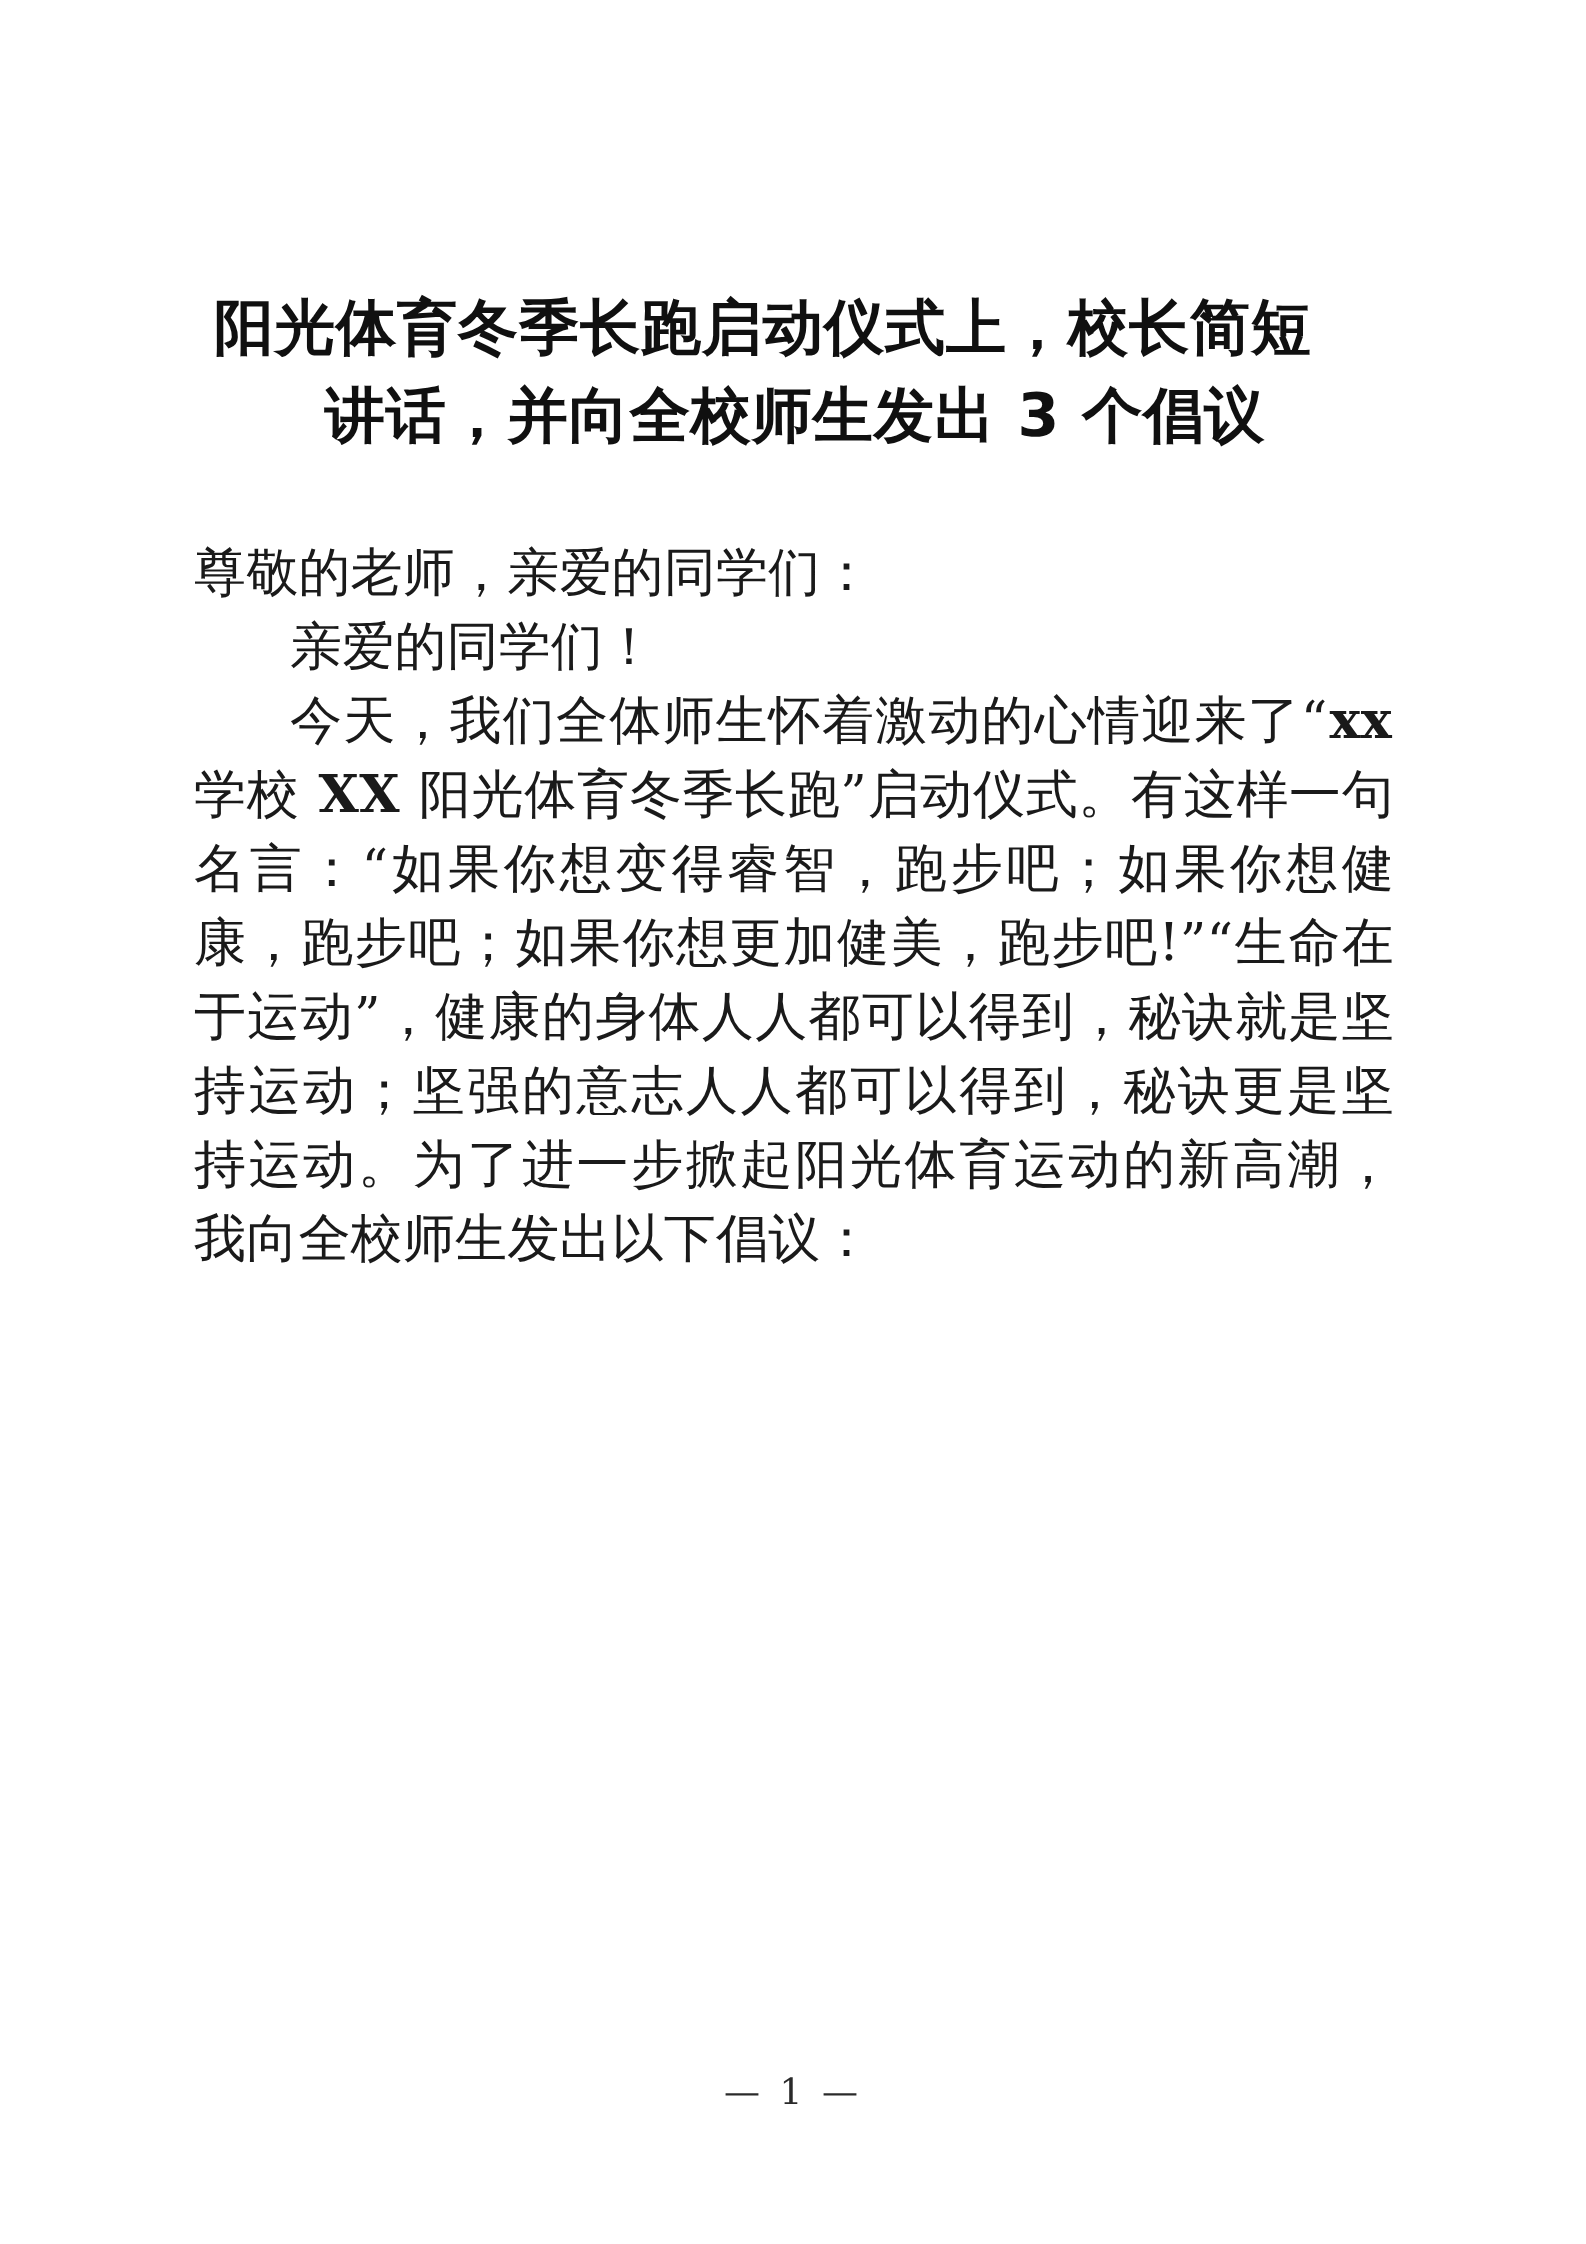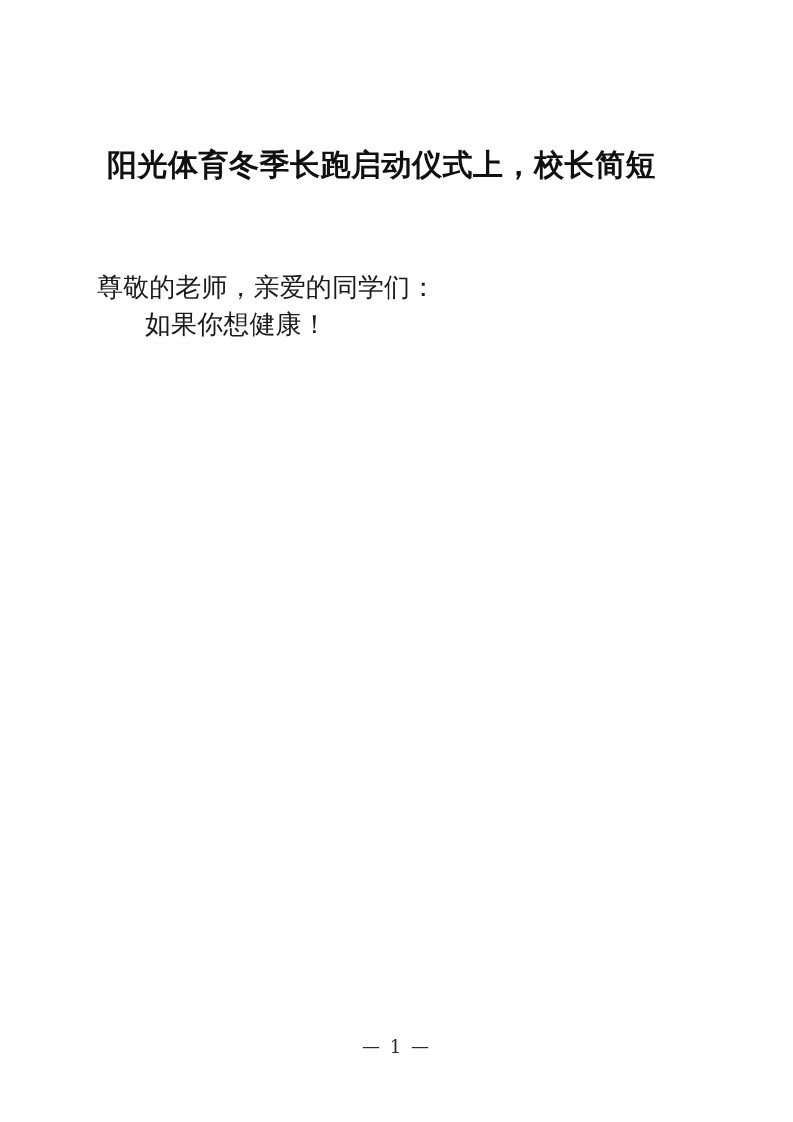--- a/index.html
+++ b/index.html
@@ -101,28 +101,32 @@
     letter-spacing: 2px;
   }
 </style>
 </head>
 <body>
 
 <div class="page">
 
   <div class="doc-title">
     <span class="tline first">阳光体育冬季长跑启动仪式上，校长简短</span>
+    <span class="tline">讲话，并向全校师生发出 3 个倡议</span>
   </div>
 
   <div class="body-area">
 
     <p class="para salutation">尊敬的老师，亲爱的同学们：</p>
 
-    <p class="para indent">如果你想健康！</p>
+    <p class="para indent">亲爱的同学们！</p>
 
+    <p class="para indent">
+      <span>今天，我们全体师生怀着激动的心情迎来了“</span><span class="latin">xx</span><span> 学校 </span><span class="latin">XX</span><span> 阳光体育冬季长跑”启动仪式。有这样一句名言：“如果你想变得睿智，跑步吧；如果你想健康，跑步吧；如果你想更加健美，跑步吧!”“生命在于运动”，健康的身体人人都可以得到，秘诀就是坚持运动；坚强的意志人人都可以得到，秘诀更是坚持运动。为了进一步掀起阳光体育运动的新高潮，我向全校师生发出以下倡议：</span>
+    </p>
 
 
 
 
   </div>
 
   <div class="footer">— 1 —</div>
 
 </div>
 

